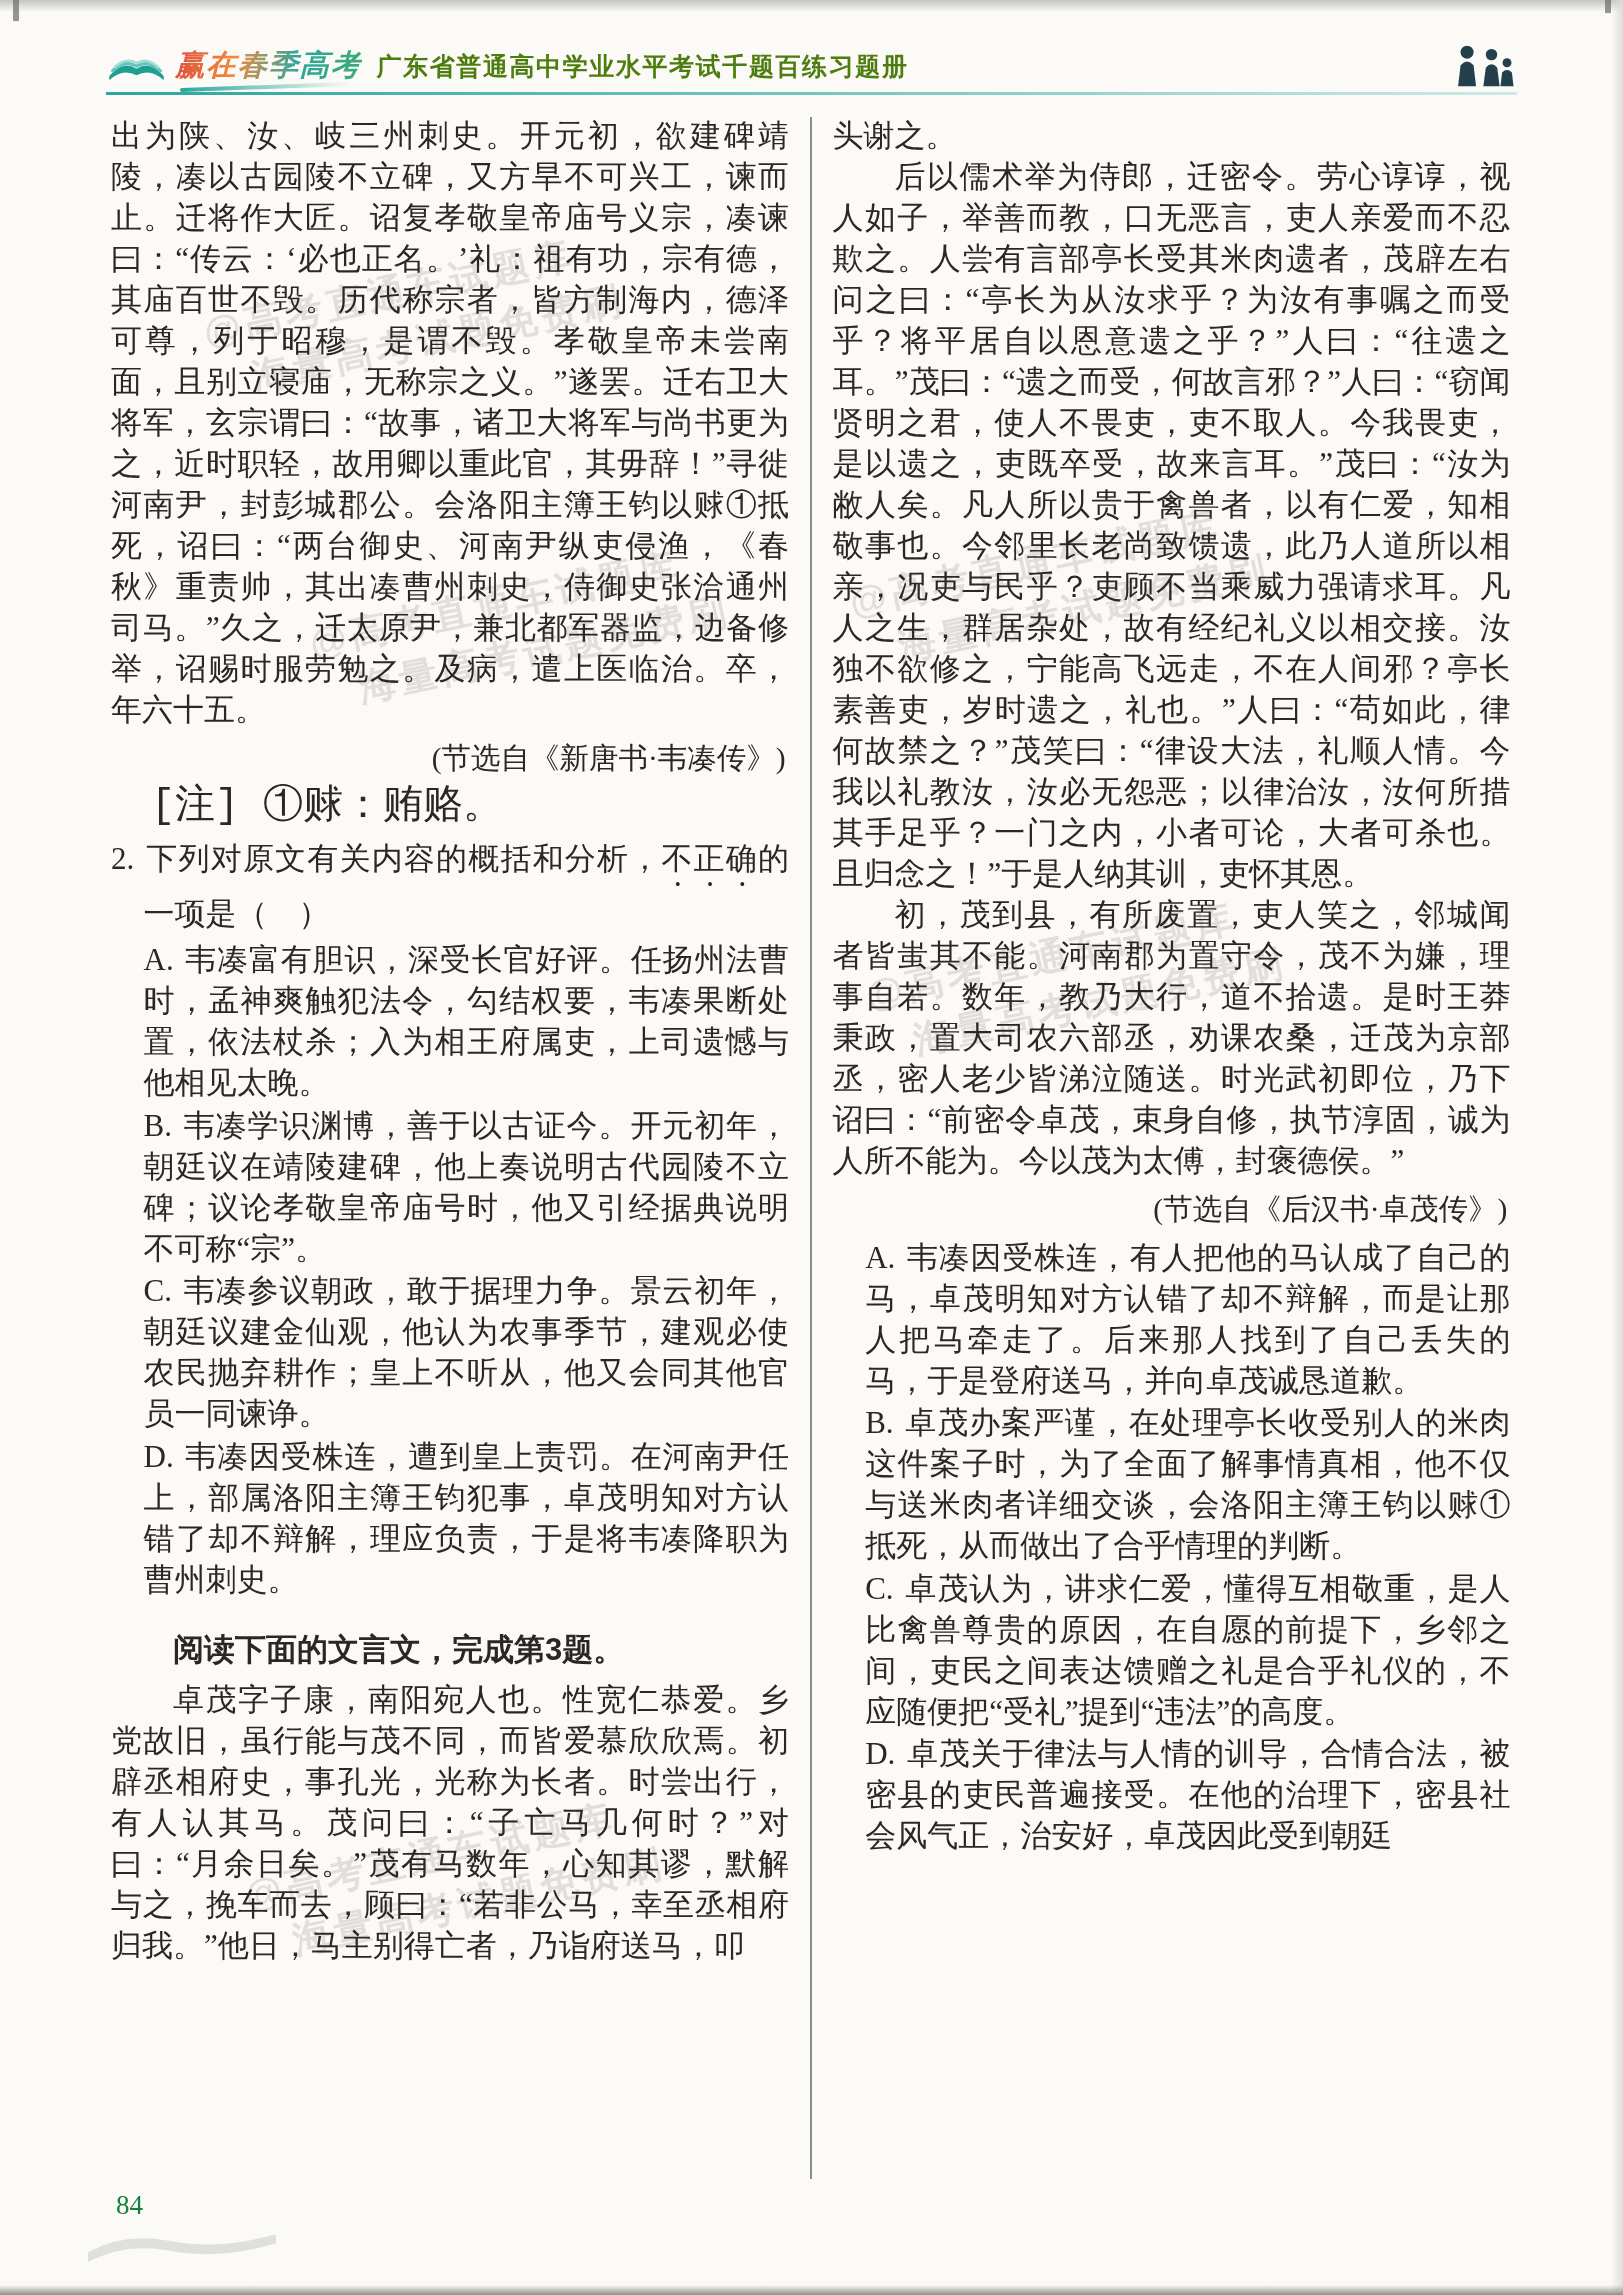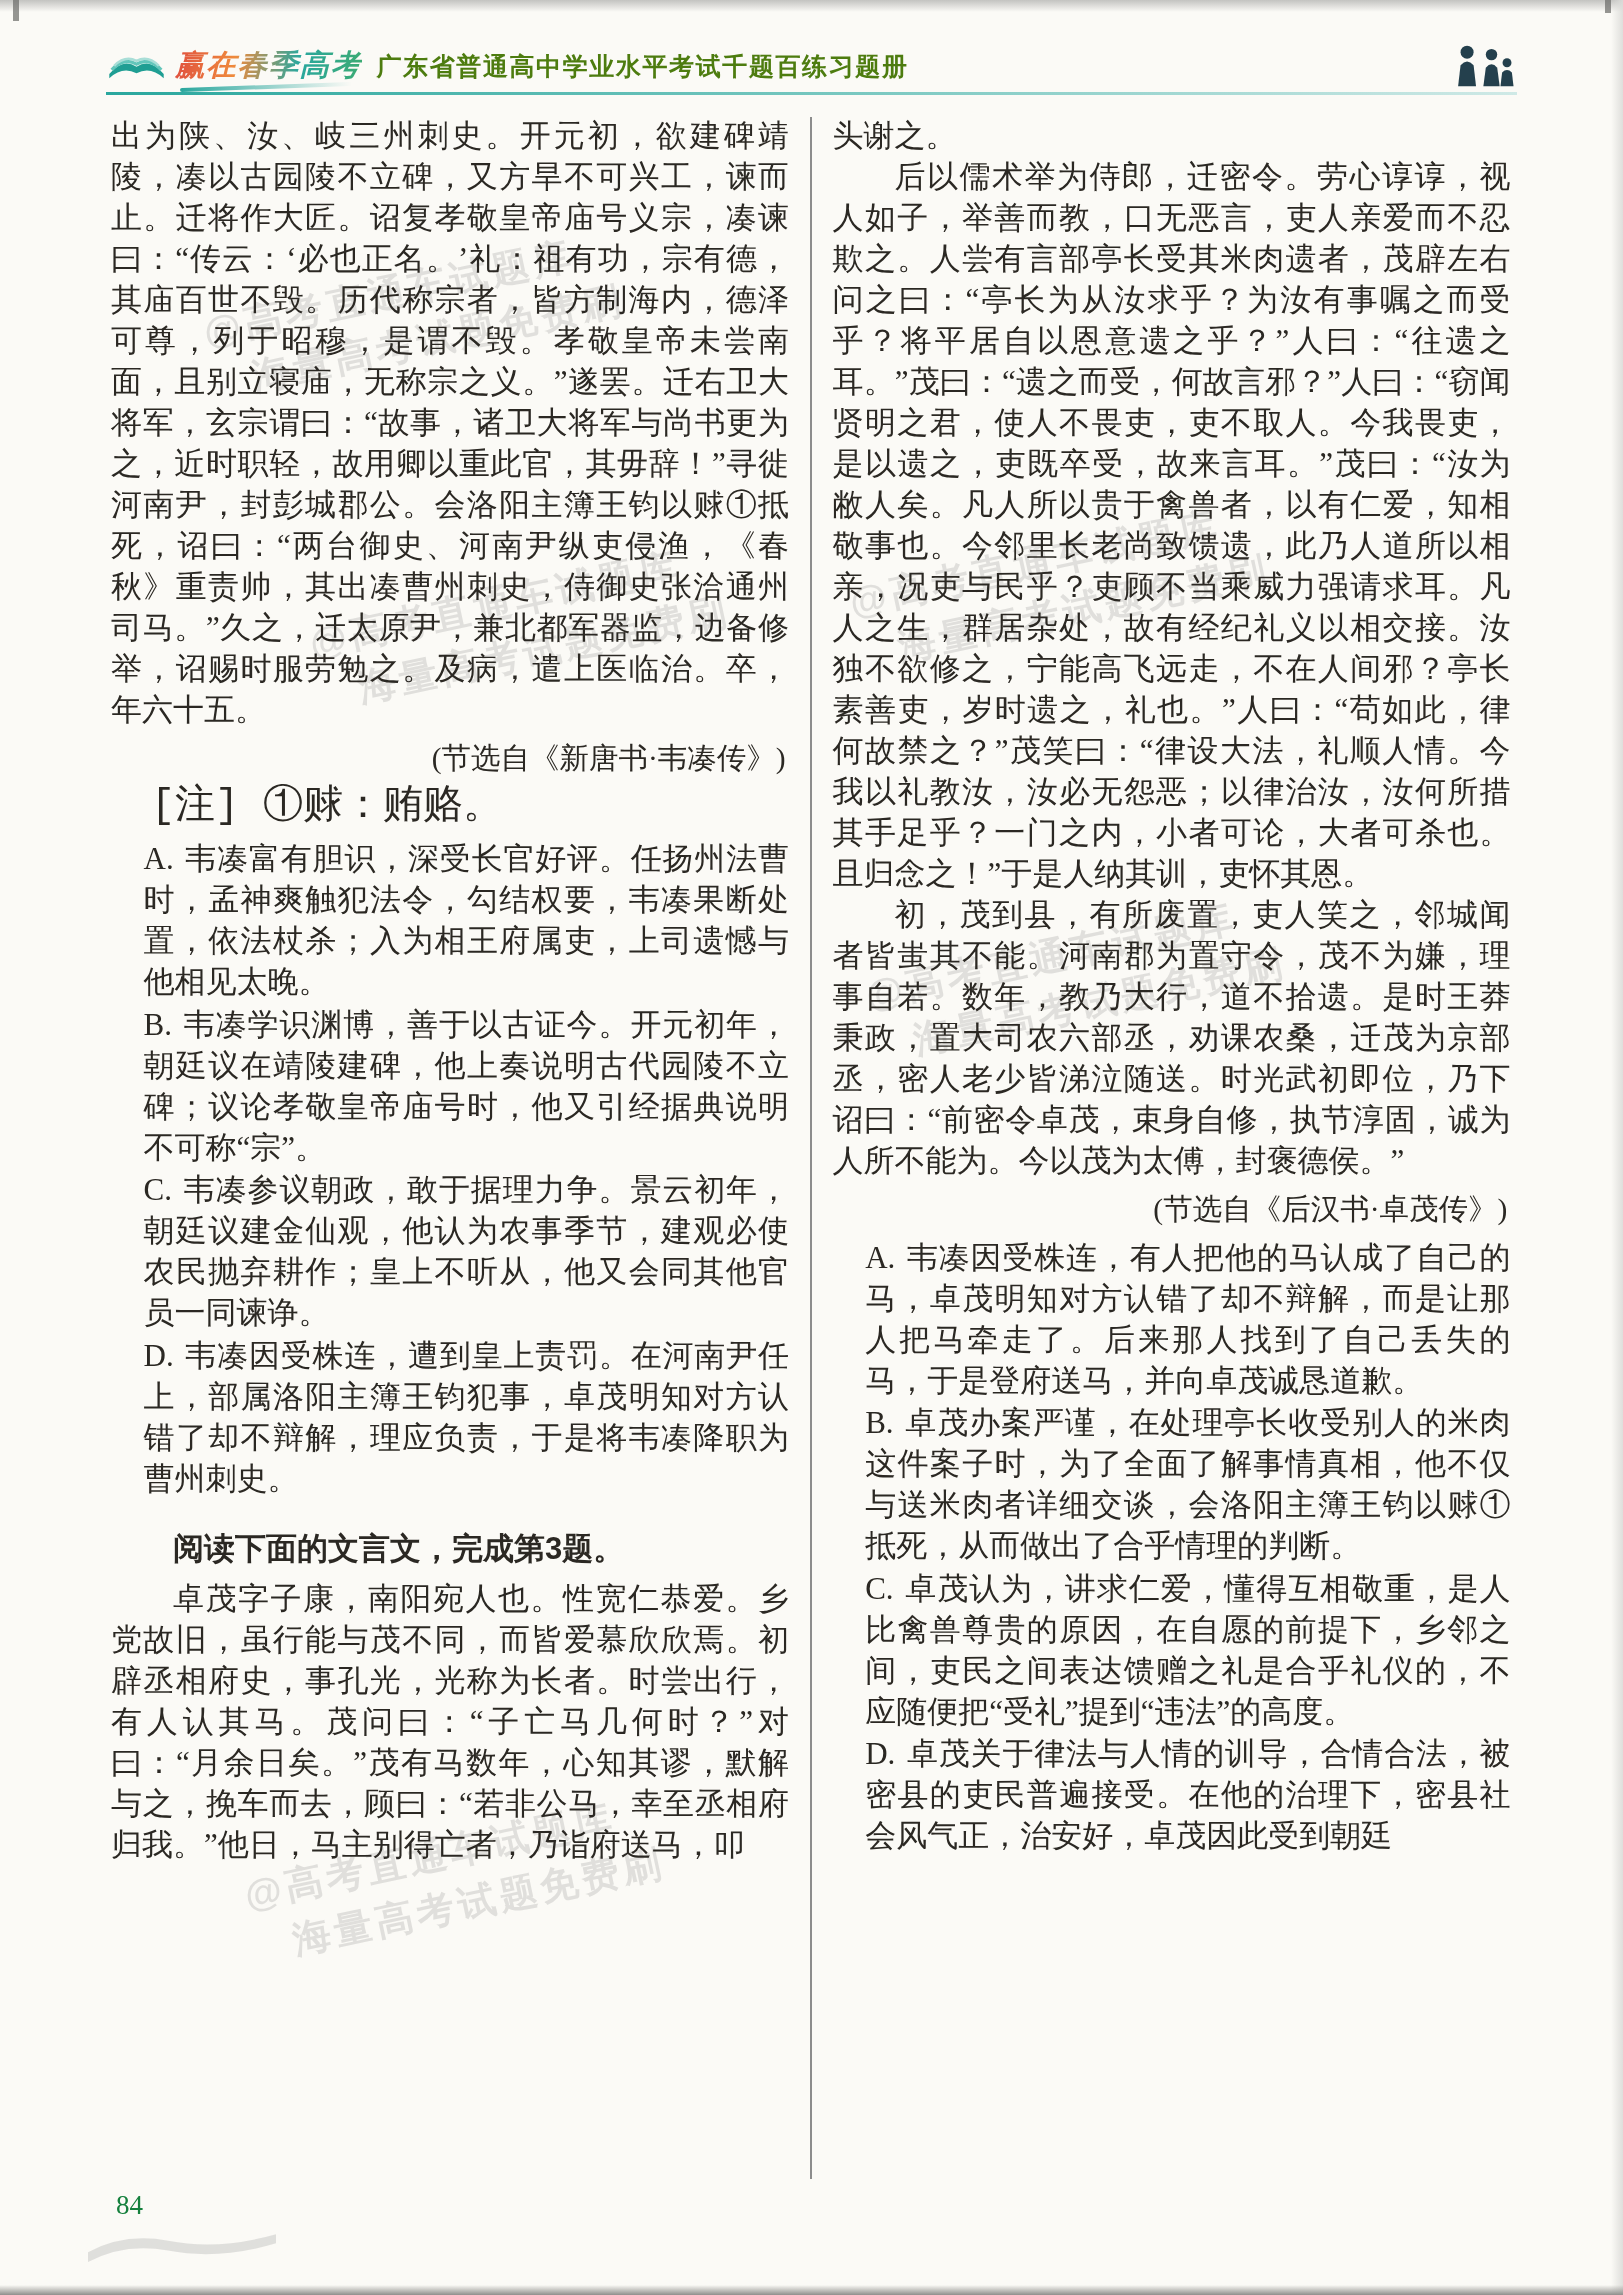--- a/index.html
+++ b/index.html
@@ -8,21 +8,21 @@
 
   
   .edge-top    { position:absolute; left:0; top:0; width:100%; height:11.5px; background:linear-gradient(to bottom,#c3c3c0,rgba(251,250,246,0)); }
   .edge-bottom { position:absolute; left:0; bottom:0; width:100%; height:9.8px; background:linear-gradient(to top,#8f8f8c,rgba(251,250,246,0)); }
   .edge-right  { position:absolute; right:0; top:0; width:13px; height:100%; background:linear-gradient(to left,#dcdcd9,rgba(251,250,246,0)); }
   .corner-mark { position:absolute; top:0; width:5.7px; height:21px; background:#6a6a67; opacity:.7; }
   .corner-mark.left { left:13px; } .corner-mark.right { right:13px; height:13px; }
 
   
   .page-header { position:absolute; left:106px; top:44px; width:1411px; height:44px; display:flex; align-items:center; }
-  .brand { position:relative; display:flex; align-items:flex-start; gap:8.2px; }
+  .brand { position:relative; display:flex; align-items:flex-end; gap:8.2px; }
   .book-icon svg { width:61px; height:38px; display:block; }
   .brand-text { font-family:"Liberation Sans","DejaVu Sans",sans-serif; font-size:29.5px; font-weight:bold; font-style:italic; letter-spacing:1.6px;
                 background:linear-gradient(95deg,#e0503f 0%,#ef8a3c 32%,#2aa79e 66%,#3cab72 100%);
                 -webkit-background-clip:text; background-clip:text; color:transparent; white-space:nowrap; }
   .brand-swoosh { position:absolute; left:74px; bottom:-3.3px; width:172px; height:4.1px; border-radius:2.5px;
                   background:linear-gradient(90deg,#2aa79e,rgba(42,167,158,0)); transform:rotate(-2deg); }
   .header-title { font-family:"Liberation Sans","DejaVu Sans",sans-serif; font-size:25px; font-weight:bold; color:#4d7c0f;
                   letter-spacing:1.6px; margin-left:14.7px; white-space:nowrap; }
   .people-icon { margin-left:auto; } .people-icon svg { width:64px; height:44px; display:block; }
   .header-rule { position:absolute; left:106px; top:92px; width:1411px; height:2.5px;
@@ -113,20 +113,21 @@
   </header>
   <div class="header-rule"></div>
 
   <main class="columns">
 
     <section class="col">
       <p class="para">出为陕、汝、岐三州刺史。开元初，欲建碑靖陵，凑以古园陵不立碑，又方旱不可兴工，谏而止。迁将作大匠。诏复孝敬皇帝庙号义宗，凑谏曰：“传云：‘必也正名。’礼：祖有功，宗有德，其庙百世不毁。历代称宗者，皆方制海内，德泽可尊，列于昭穆，是谓不毁。孝敬皇帝未尝南面，且别立寝庙，无称宗之义。”遂罢。迁右卫大将军，玄宗谓曰：“故事，诸卫大将军与尚书更为之，近时职轻，故用卿以重此官，其毋辞！”寻徙河南尹，封彭城郡公。会洛阳主簿王钧以赇①抵死，诏曰：“两台御史、河南尹纵吏侵渔，《春秋》重责帅，其出凑曹州刺史，侍御史张洽通州司马。”久之，迁太原尹，兼北都军器监，边备修举，诏赐时服劳勉之。及病，遣上医临治。卒，年六十五。</p>
       <p class="source">(节选自《新唐书·韦凑传》)</p>
       <p class="note">[注] ①赇：贿赂。</p>
 
+      <p class="question"><span class="qnum">2.</span><span>下列对原文有关内容的概括和分析，</span><span class="emph">不正确</span><span>的一项是（　）</span></p>
 
       <p class="option"><span class="opt-label">A.</span><span>韦凑富有胆识，深受长官好评。任扬州法曹时，孟神爽触犯法令，勾结权要，韦凑果断处置，依法杖杀；入为相王府属吏，上司遗憾与他相见太晚。</span></p>
       <p class="option"><span class="opt-label">B.</span><span>韦凑学识渊博，善于以古证今。开元初年，朝廷议在靖陵建碑，他上奏说明古代园陵不立碑；议论孝敬皇帝庙号时，他又引经据典说明不可称“宗”。</span></p>
       <p class="option"><span class="opt-label">C.</span><span>韦凑参议朝政，敢于据理力争。景云初年，朝廷议建金仙观，他认为农事季节，建观必使农民抛弃耕作；皇上不听从，他又会同其他官员一同谏诤。</span></p>
       <p class="option"><span class="opt-label">D.</span><span>韦凑因受株连，遭到皇上责罚。在河南尹任上，部属洛阳主簿王钧犯事，卓茂明知对方认错了却不辩解，理应负责，于是将韦凑降职为曹州刺史。</span></p>
 
       <p class="prompt">阅读下面的文言文，完成第3题。</p>
       <p class="para indent">卓茂字子康，南阳宛人也。性宽仁恭爱。乡党故旧，虽行能与茂不同，而皆爱慕欣欣焉。初辟丞相府史，事孔光，光称为长者。时尝出行，有人认其马。茂问曰：“子亡马几何时？”对曰：“月余日矣。”茂有马数年，心知其谬，默解与之，挽车而去，顾曰：“若非公马，幸至丞相府归我。”他日，马主别得亡者，乃诣府送马，叩</p>
     </section>
 

